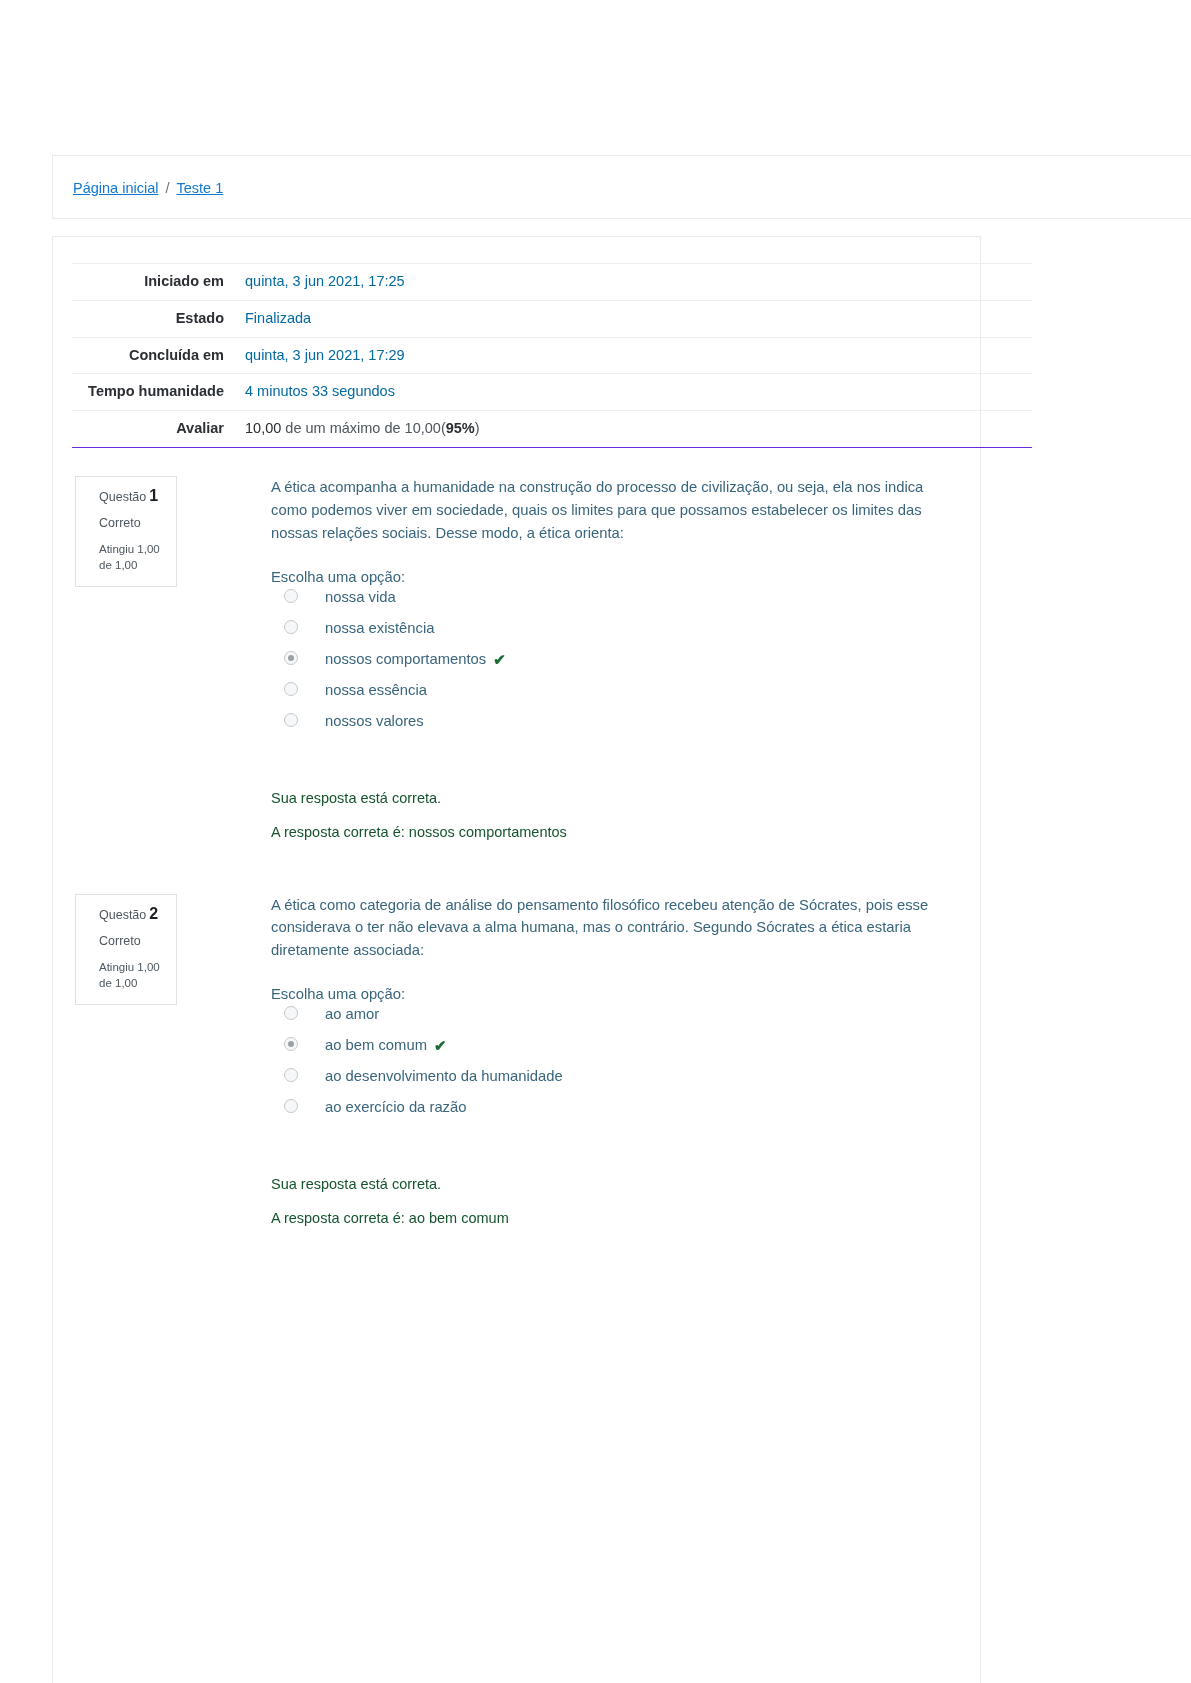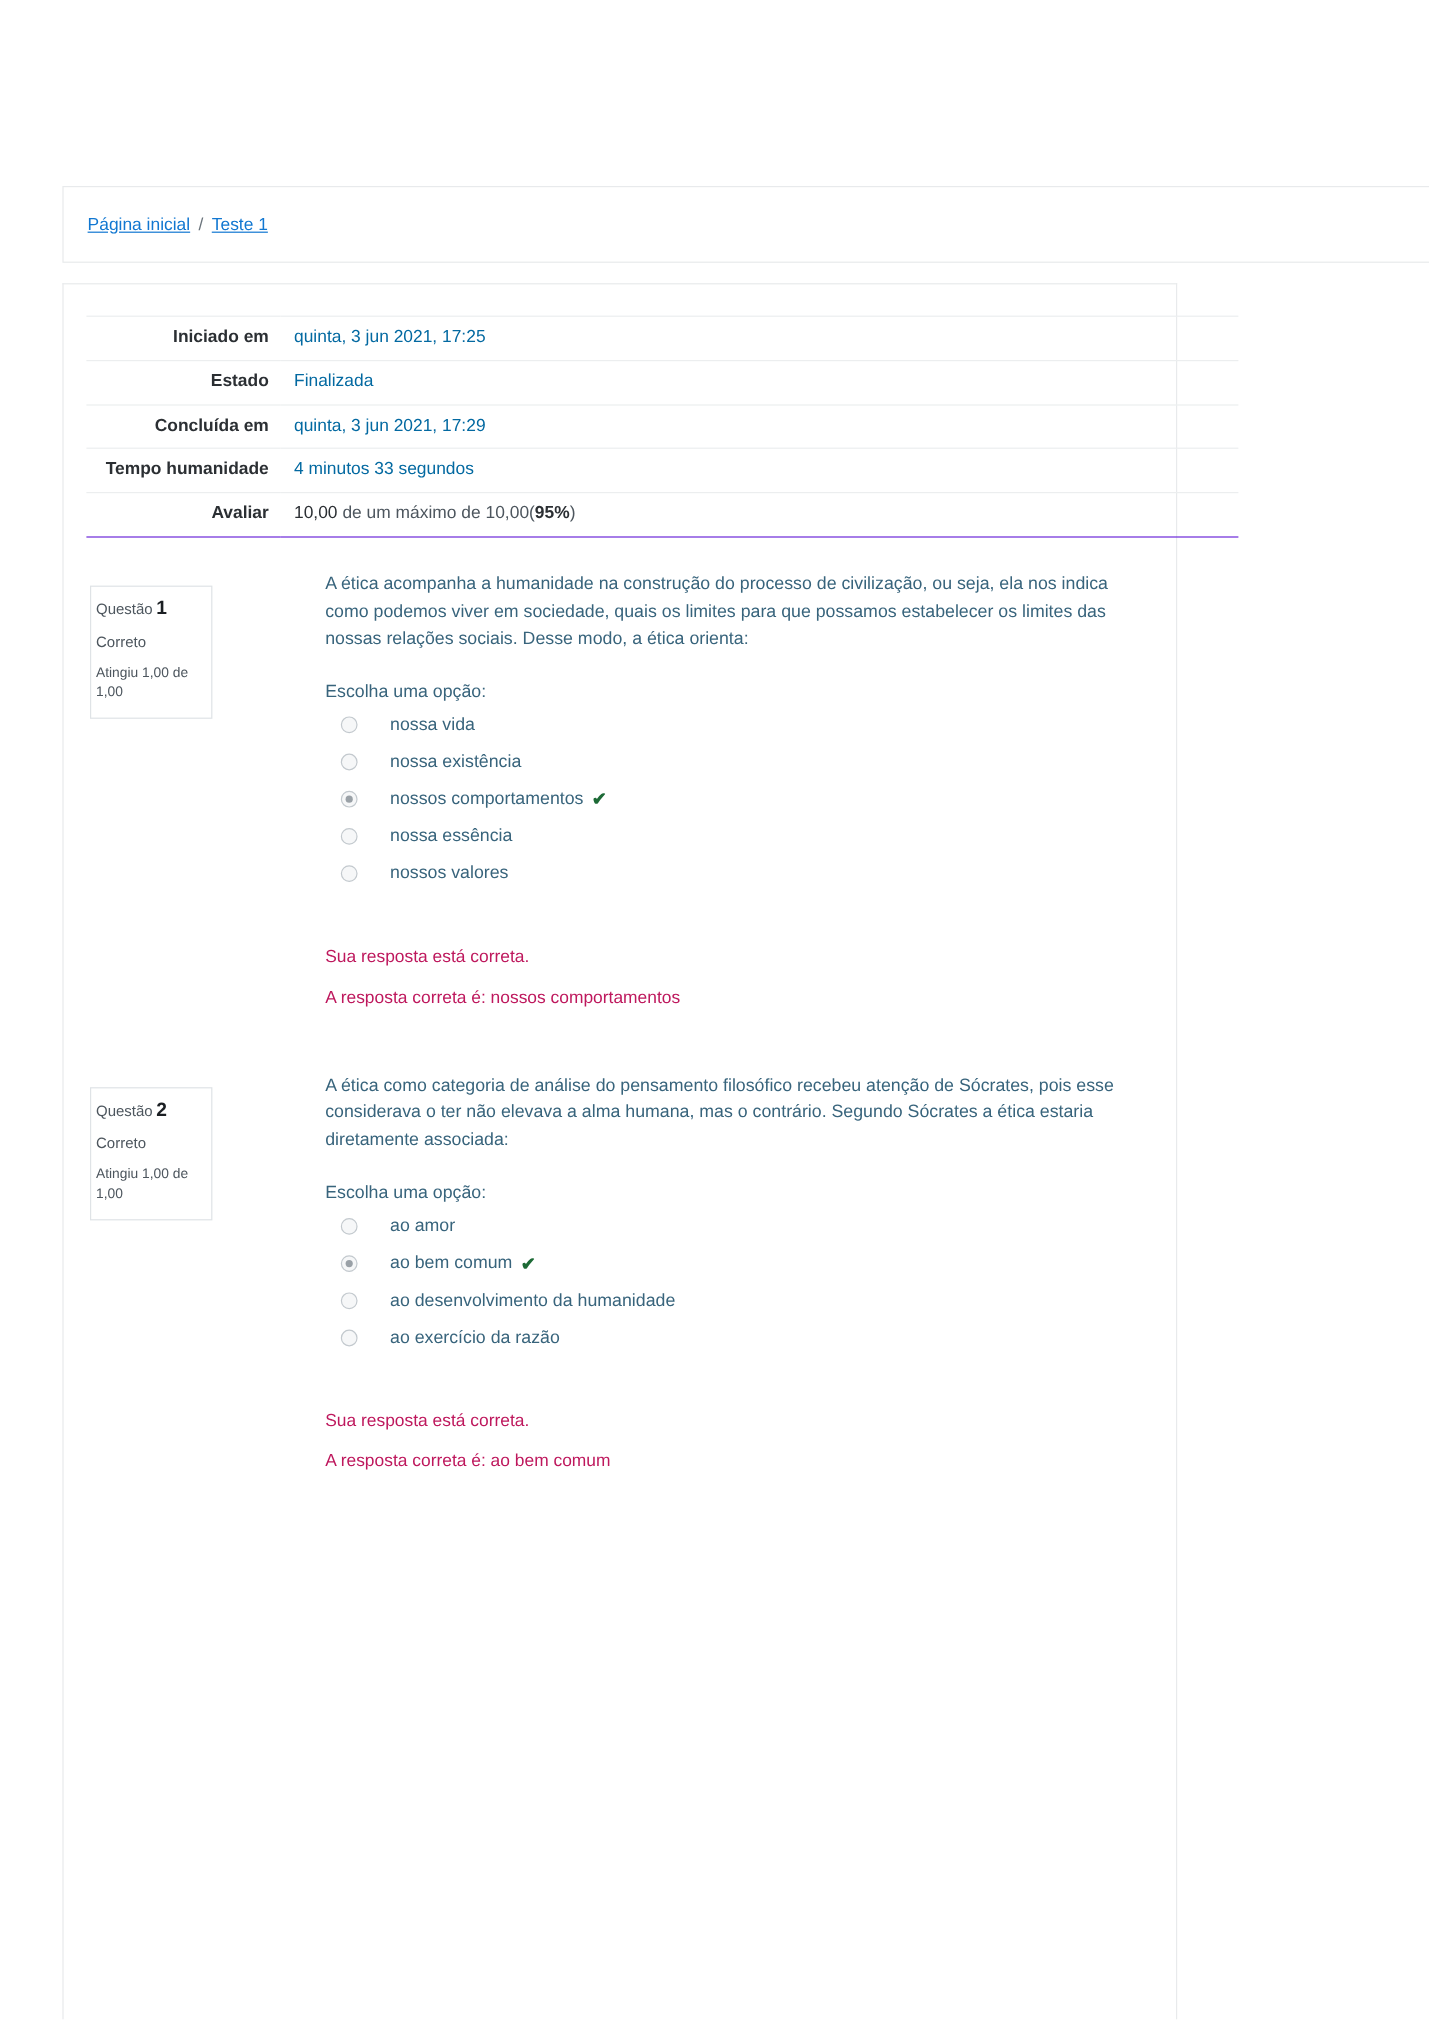--- a/index.html
+++ b/index.html
@@ -102,25 +102,25 @@
 
   
   .question {
     position: relative;
     margin: 28px 0 0 0;
     min-height: 30px;
   }
   .q-info {
     position: absolute;
     left: 22px;
-    top: 12px;
+    top: 0;
     width: 102px;
     border: 1px solid #dfe3e6;
     background: #ffffff;
-    padding: 10px 11px 12px 4px;
+    padding: 10px 11px 12px 23px;
     box-sizing: border-box;
   }
   .q-info .q-num {
     font-size: 12.5px;
     color: #4d565e;
     margin-bottom: 11px;
     white-space: nowrap;
   }
   .q-info .q-num b {
     font-size: 16px;
@@ -151,21 +151,21 @@
   }
   .q-prompt {
     font-size: 14.8px;
     color: #38647c;
     margin: 24px 0 4px 0;
   }
 
   .answers { margin: 0; padding: 0; list-style: none; }
   .answer-row {
     display: flex;
-    align-items: center;
+    align-items: flex-start;
     min-height: 31px;
     padding: 0;
   }
   .radio {
     width: 14px;
     height: 14px;
     border-radius: 50%;
     border: 1px solid #c3c9ce;
     background: #f6f7f8;
     box-sizing: border-box;
@@ -192,21 +192,21 @@
     font-size: 15px;
     margin-left: 7px;
     font-weight: bold;
   }
 
   .feedback {
     margin-top: 46px;
   }
   .feedback .fb-line {
     font-size: 14.5px;
-    color: #be185d;
+    color: #14532d;
     margin-bottom: 18px;
   }
   .feedback .fb-line:last-child { margin-bottom: 0; }
 </style>
 </head>
 <body>
 
 <div class="page">
 
   <div class="breadcrumb-bar">

